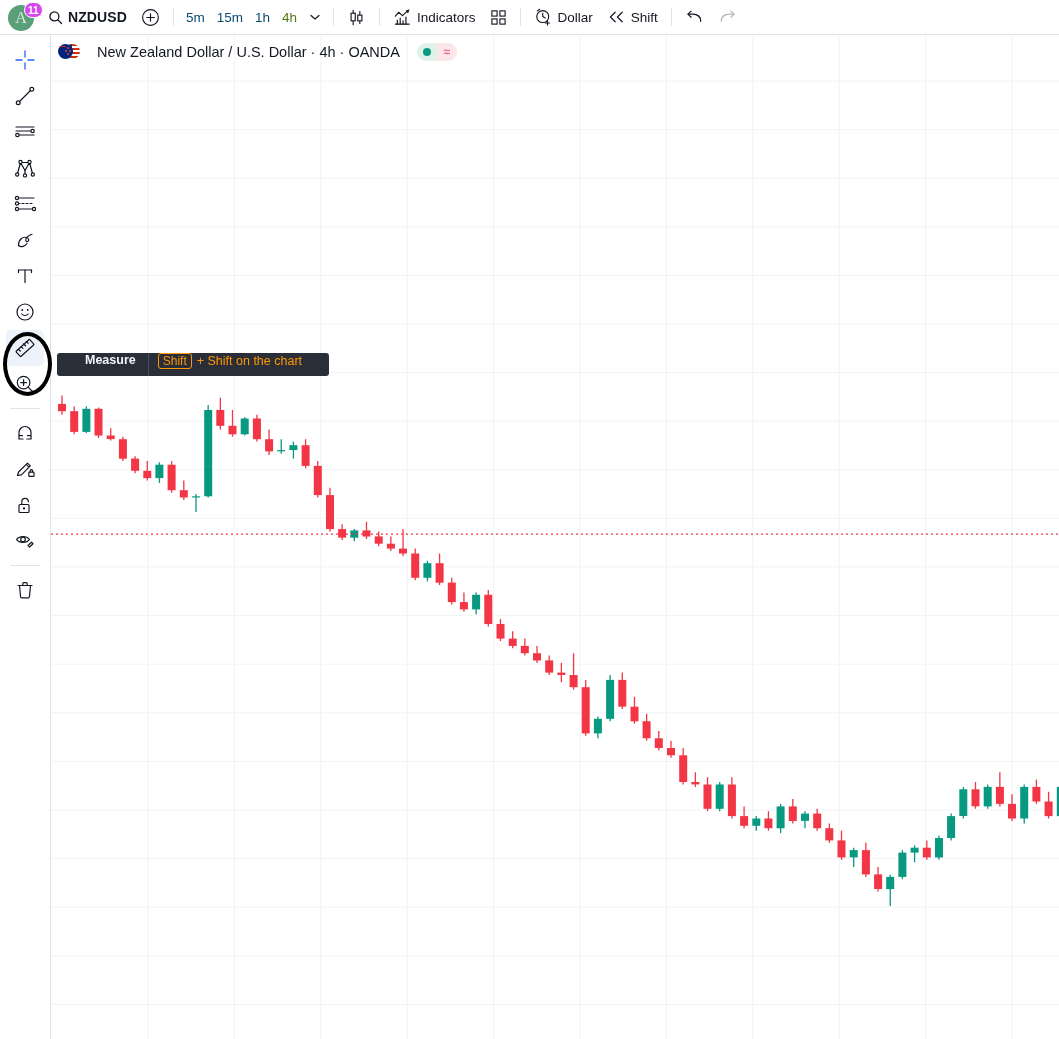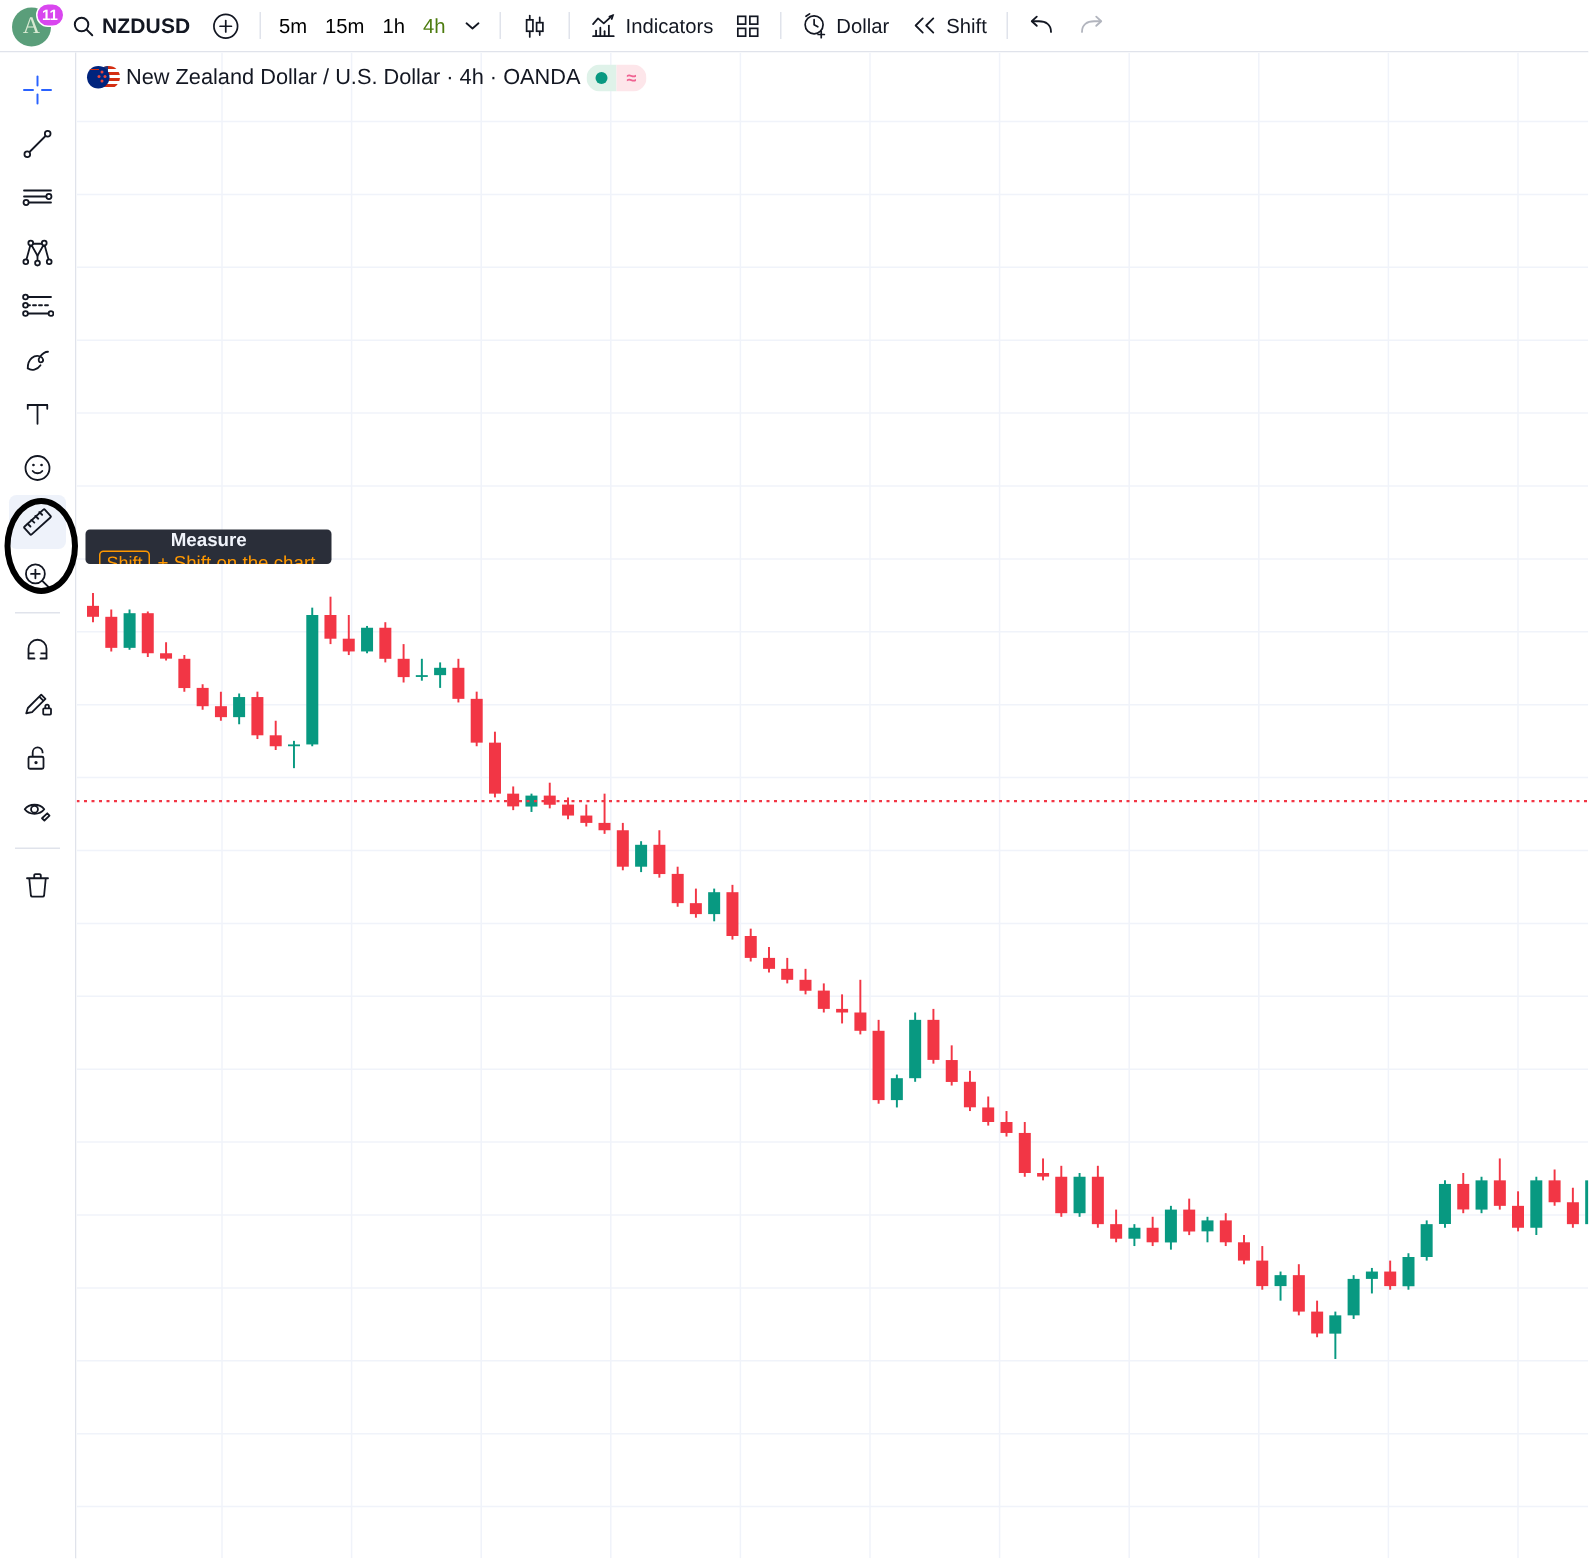--- a/index.html
+++ b/index.html
@@ -40,21 +40,21 @@
   }
   .tb-item {
     display: flex; align-items: center; gap: 5px;
     height: 28px; padding: 0 7px; border-radius: 4px;
     color: #131722; font-size: 13.5px; cursor: pointer;
     white-space: nowrap;
     justify-content: flex-end;
   }
   .symbol-text { font-weight: 700; font-size: 14px; letter-spacing: 0.1px; }
   .tb-sep { width: 1px; height: 18px; background: #e0e3eb; margin: 0 6px; flex: 0 0 auto; }
-  .tf { font-size: 13.5px; color: #000000; padding: 0 6px; height: 26px;
+  .tf { font-size: 13.5px; color: #0c4a6e; padding: 0 6px; height: 26px;
         display: flex; align-items: center; border-radius: 4px; cursor: pointer; }
   .tf.active { color: #4d7c0f; }
   .ico { display: inline-flex; align-items: center; justify-content: center; }
   .tb-undo { color: #131722; opacity: 1; }
   .tb-redo { color: #b2b5be; }
 
   
   .leftbar {
     position: absolute; left: 0; top: 35px;
     width: 51px; height: 1004px;
@@ -79,21 +79,21 @@
   }
 
   
   .chart-area {
     position: absolute; left: 51px; top: 35px;
     width: 1008px; height: 1004px;
     background: #ffffff; overflow: hidden;
   }
   .chart-legend {
     position: absolute; left: 7px; top: 8px;
-    display: flex; align-items: center; gap: 4px;
+    display: flex; align-items: center; gap: 17px;
     z-index: 20; white-space: nowrap;
   }
   .legend-title { font-size: 14.5px; color: #131722; }
   .flagpair { position: relative; width: 22px; height: 16px; flex:0 0 auto; }
   .flag-c { position: absolute; width: 15px; height: 15px; border-radius: 50%;
             overflow: hidden; top: 0; }
   .flag-nz { left: 0; background: #00247d; z-index: 2; }
   .flag-us { left: 7px; background: #fff; border: 0; z-index: 1; }
   .us-stripes { position: absolute; inset: 0;
     background: repeating-linear-gradient(to bottom, #d42e12 0 2px, #fff 2px 4px); }
@@ -113,22 +113,22 @@
   .ohlc { font-size: 13px; color: #131722; letter-spacing: 0.1px; }
   .ohlc .v { color: #f23645; }
   .ohlc .lbl { color: #131722; }
 
   svg.grid-svg, svg.candles-svg { position: absolute; left: 0; top: 0; }
 
   
   .tooltip {
     position: absolute; left: 6px; top: 318px;
     height: 23px; background: #2a2e39; border-radius: 3px;
-    display: flex; align-items: center; z-index: 30;
-    font-size: 12.5px; padding: 0 0px; overflow: hidden; flex-direction: column;
+    display: flex; align-items: flex-start; z-index: 30;
+    font-size: 12.5px; padding: 0 16px; overflow: hidden;
   }
   .tt-title { color: #f0f3fa; font-weight: 700; padding: 0 12px; }
   .tt-divider { width: 1px; height: 23px; background: #4a4f5c; }
   .tt-body { color: #ff9800; padding: 0 11px 0 9px; display: flex; align-items: center; gap: 5px; }
   .tt-key {
     border: 1px solid #ff9800; border-radius: 3px;
     padding: 0px 4px; font-size: 12px; line-height: 14px; color: #ff9800;
   }
 </style>
 </head>

